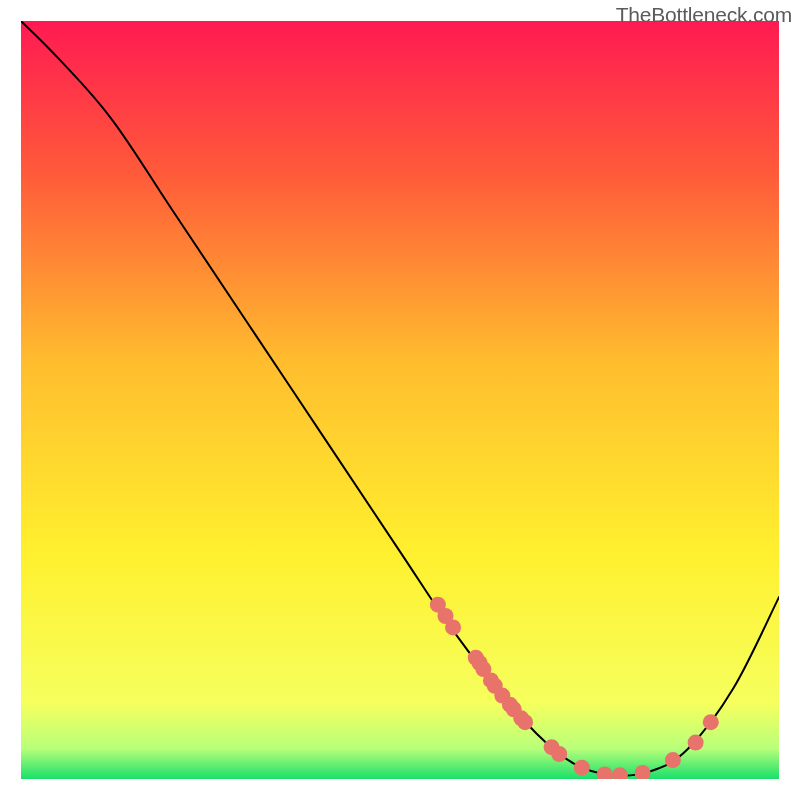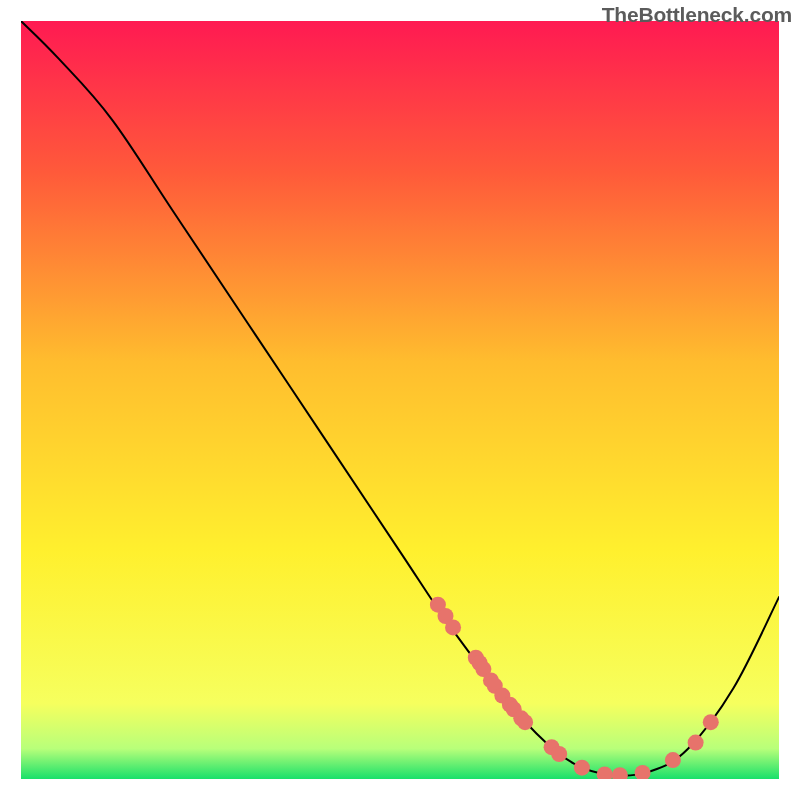--- a/index.html
+++ b/index.html
@@ -14,21 +14,21 @@
   .chart-container {
     position: relative;
     width: 800px;
     height: 800px;
   }
   .watermark {
     position: absolute;
     top: 3px;
     right: 8px;
     font-size: 21px;
-    font-weight: 700;
+    font-weight: 400;
     color: #5b5b5b;
     z-index: 10;
     letter-spacing: -0.2px;
   }
   .plot-area {
     position: absolute;
     left: 21px;
     top: 21px;
     width: 758px;
     height: 758px;

